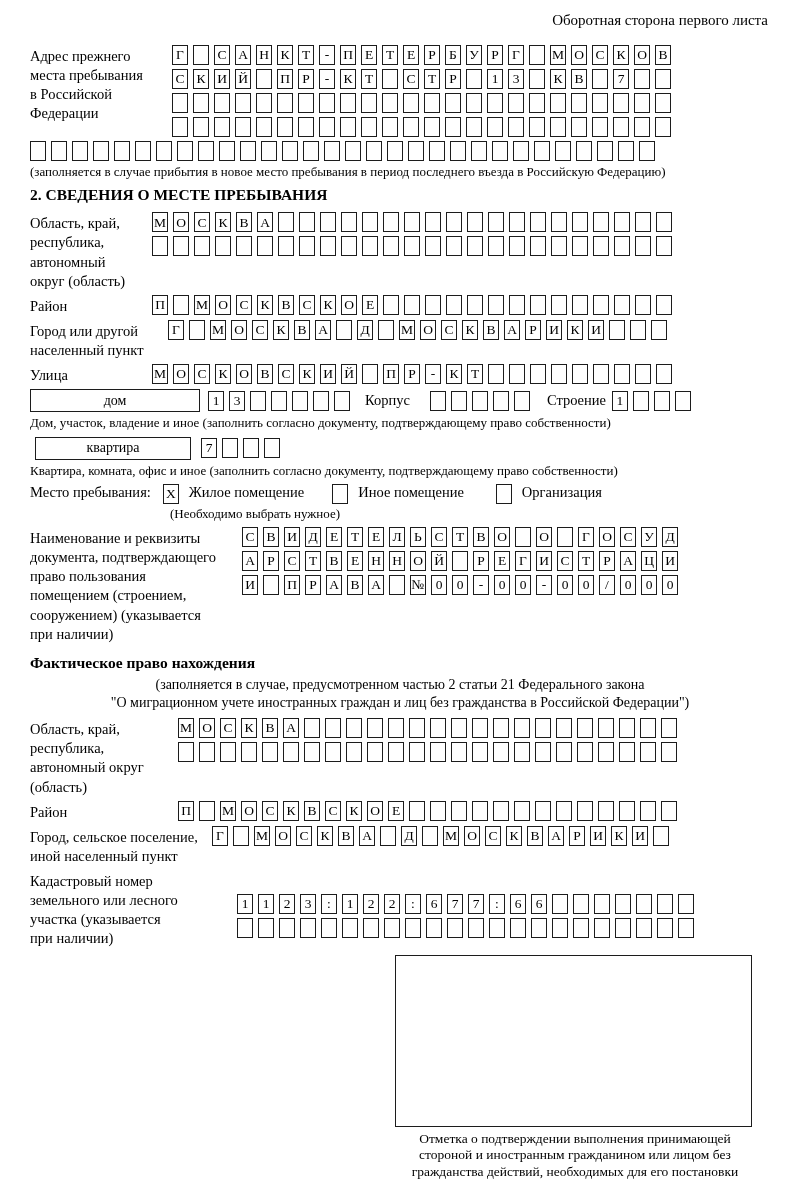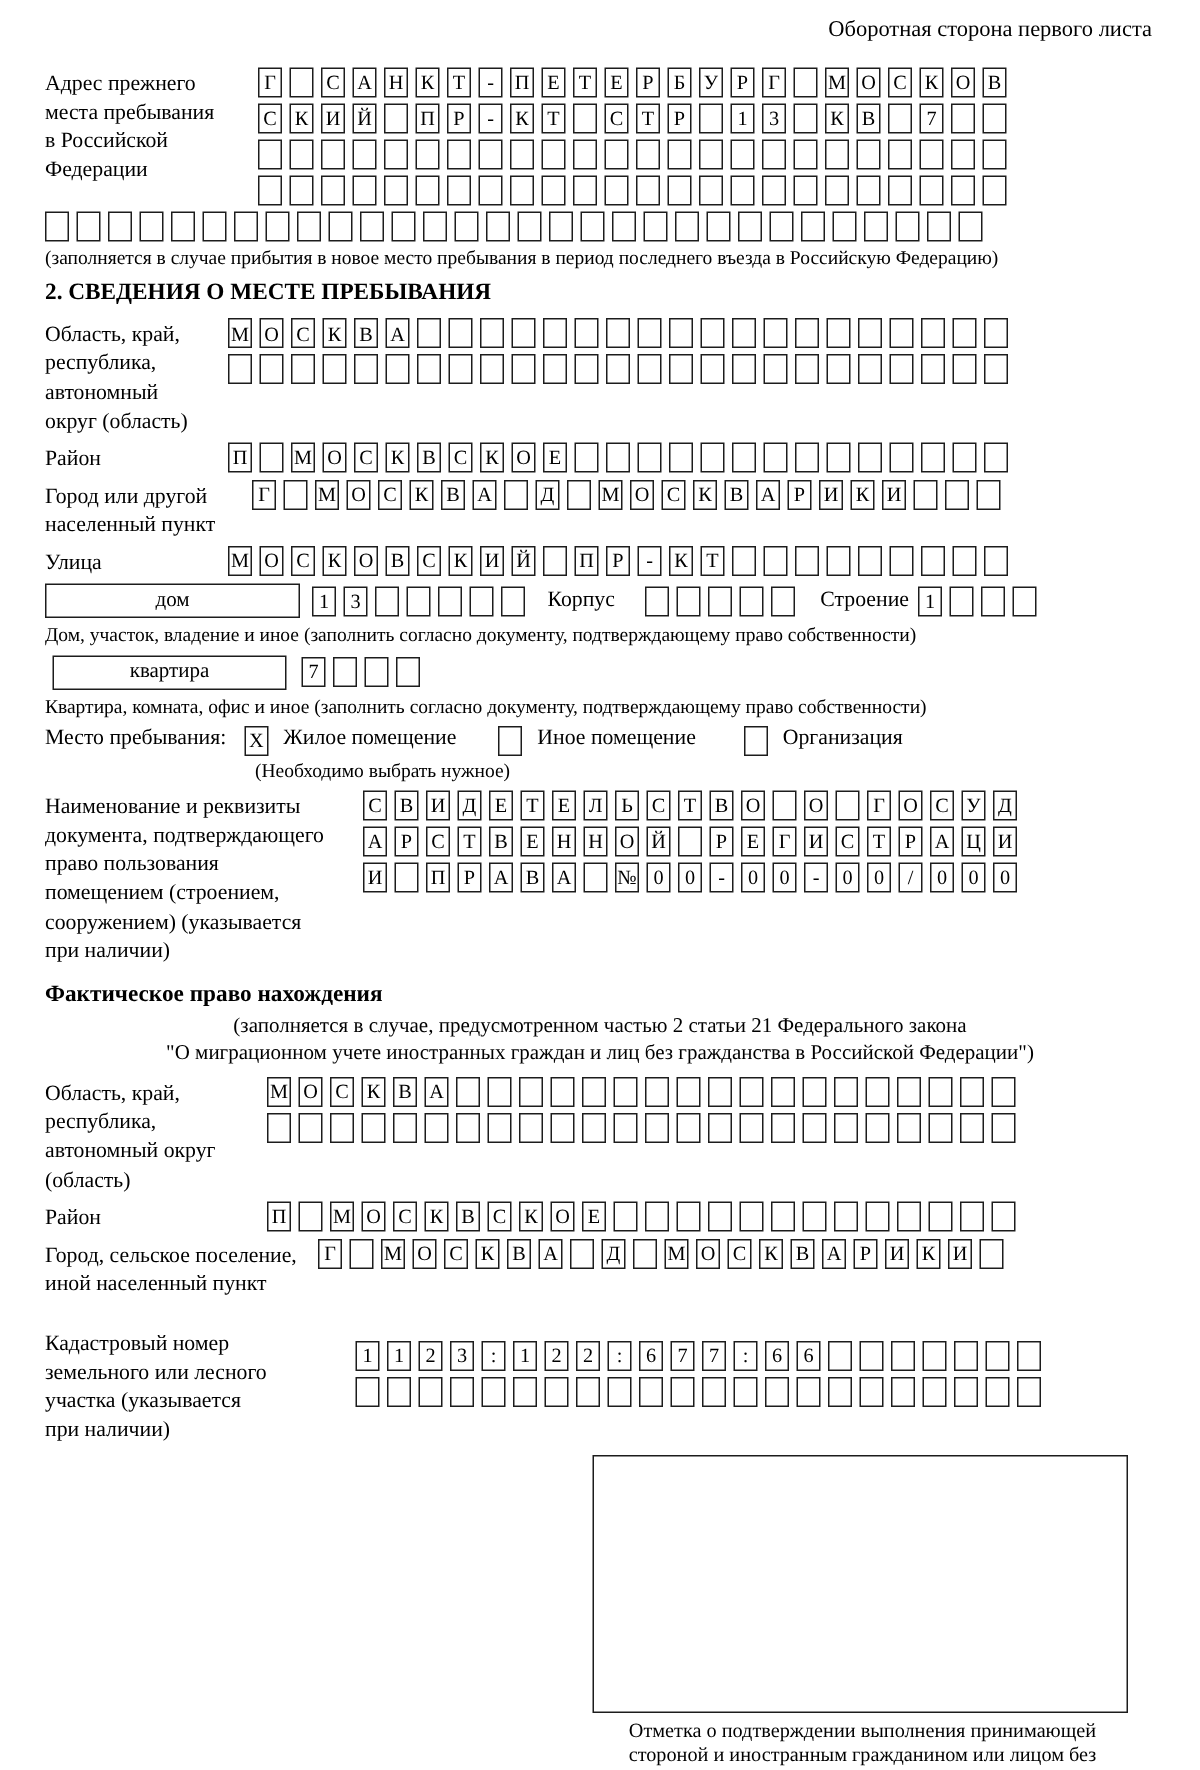--- a/index.html
+++ b/index.html
@@ -611,21 +611,21 @@
         <span class="cell">А</span>
         <span class="cell">Р</span>
         <span class="cell">И</span>
         <span class="cell">К</span>
         <span class="cell">И</span>
         <span class="cell"></span>
       </div>
   </div>
 
   <div class="block">
-    <div class="label" style="width:207px;margin-top:15px;">Кадастровый номер
+    <div class="label" style="width:207px;">Кадастровый номер
 земельного или лесного
 участка (указывается
 при наличии)</div>
     <div class="rows" style="padding-top:24px;">
       <div class="cells">
           <span class="cell">1</span>
           <span class="cell">1</span>
           <span class="cell">2</span>
           <span class="cell">3</span>
           <span class="cell">:</span>

